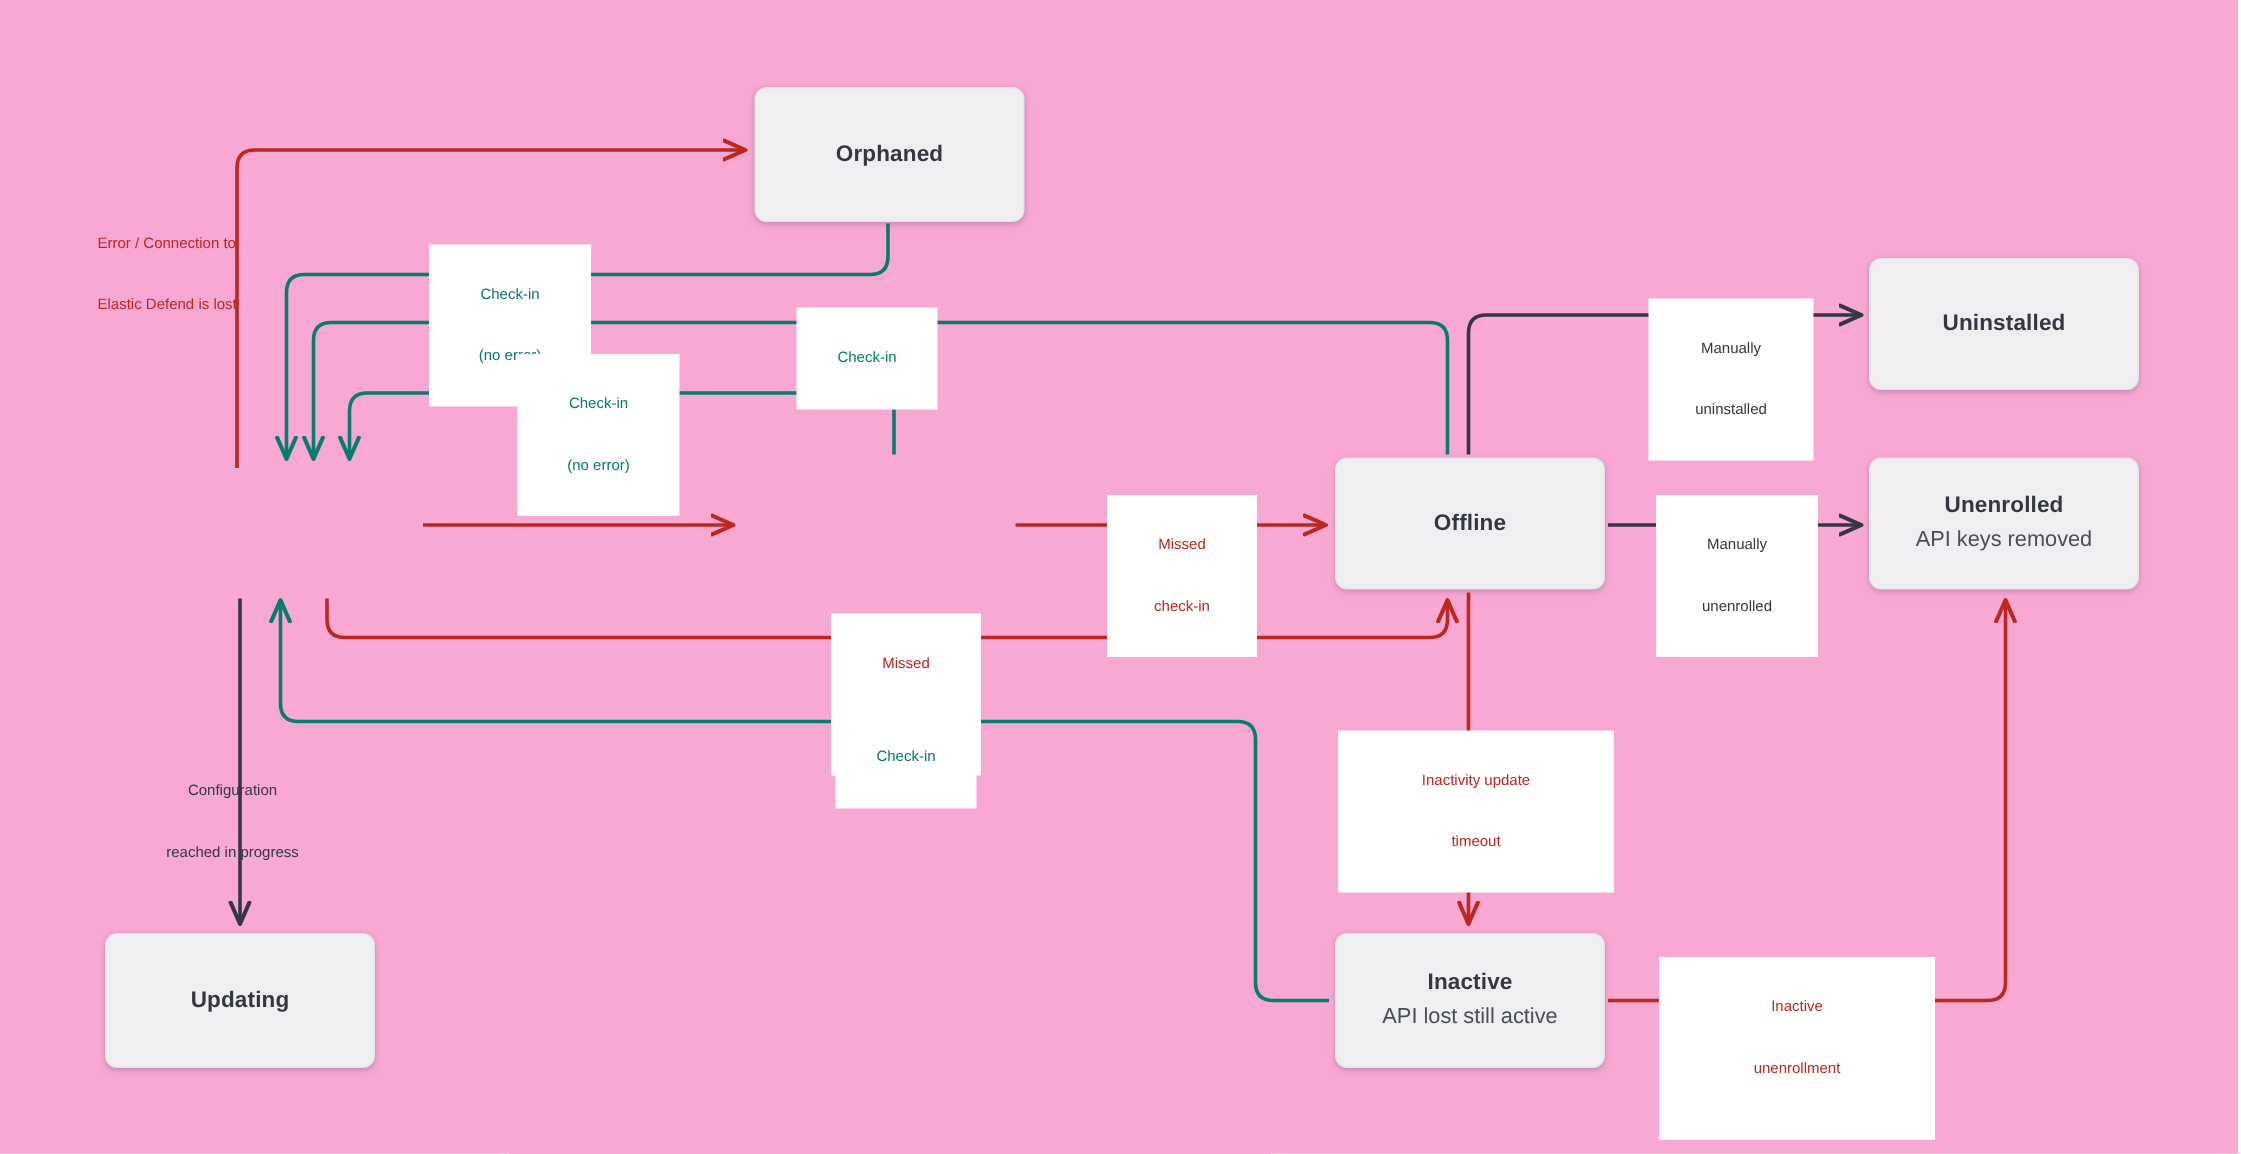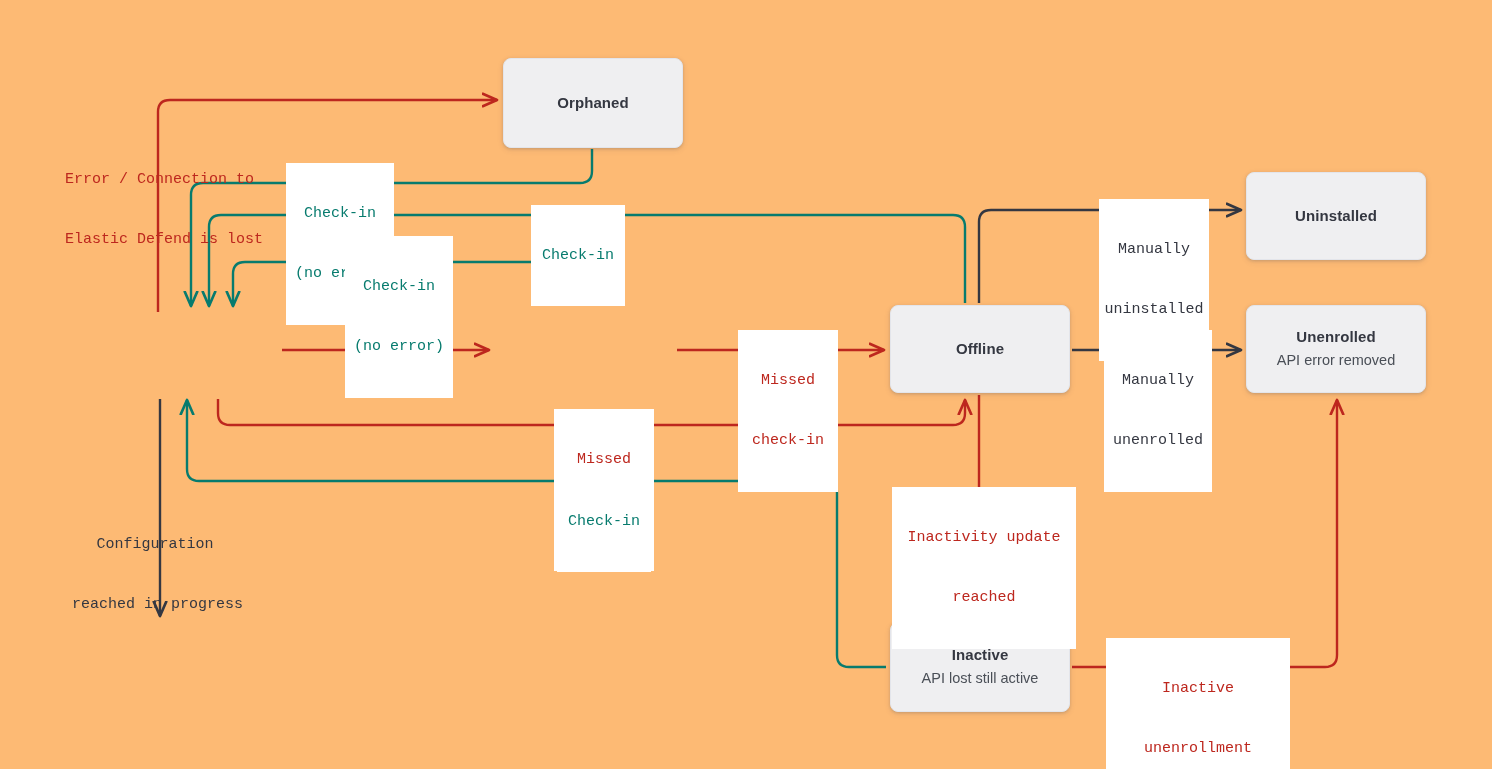--- a/index.html
+++ b/index.html
@@ -2,21 +2,21 @@
 <html><head>
 <meta charset="utf-8">
 <style>
   html,body{margin:0;padding:0;background:#ffffff;}
   body{
     width:1494px;height:769px;
     font-family:"Liberation Sans", sans-serif;
     color:#343741;
     overflow:hidden;
   }
-  #stage{position:relative;width:1492px;height:769px;background:#fdba74;}
+  #stage{position:relative;width:1492px;height:769px;background:#f9a8d4;}
   svg.layer{position:absolute;left:0;top:0;width:1494px;height:769px;}
 
   
   .node{
     position:absolute;
     background:#EFEFF1;
     border:1px solid #E3E5EB;
     border-radius:8px;
     box-shadow:0 1px 3px rgba(50,60,85,.18), 0 2px 6px rgba(50,60,85,.10);
     display:flex;
@@ -39,28 +39,27 @@
     font-weight:normal;
     color:#4a4f57;
     line-height:1.3;
     text-align:center;
     margin-top:5px;
   }
 
   
   .elabel{
     position:absolute;
-    font-size:15px;
+    font-size:10px;
     line-height:1.35;
     text-align:center;
     white-space:pre;
     z-index:4;
     background:#ffffff;
     padding:0 4px;
-    font-family:Liberation Mono, monospace;
   }
   .elabel.red{color:#BD271E;}
   .elabel.teal{color:#077B6E;}
   .elabel.dark{color:#343741;}
   .elabel.nobg{background:transparent;padding:0;}
 </style>
 </head>
 <body>
 
 <div id="stage">
@@ -118,23 +117,26 @@
   <div class="node" style="left:890px;top:305px;width:180px;height:88px;">
     <div class="title">Offline</div>
   </div>
 
   <div class="node" style="left:1246px;top:172px;width:180px;height:88px;">
     <div class="title">Uninstalled</div>
   </div>
 
   <div class="node" style="left:1246px;top:305px;width:180px;height:88px;">
     <div class="title">Unenrolled</div>
-    <div class="sub">API error removed</div>
-  </div>
-
+    <div class="sub">API keys removed</div>
+  </div>
+
+  <div class="node" style="left:70px;top:622px;width:180px;height:90px;">
+    <div class="title">Updating</div>
+  </div>
 
   <div class="node" style="left:890px;top:622px;width:180px;height:90px;">
     <div class="title">Inactive</div>
     <div class="sub">API lost still active</div>
   </div>
 
   <div class="elabel red nobg" style="left:65px;top:129px;text-align:left;">
     <div>Error / Connection to</div>
     <div>Elastic Defend is lost</div>
   </div>
@@ -178,21 +180,21 @@
     <div>unenrolled</div>
   </div>
 
   <div class="elabel dark nobg" style="left:72px;top:494px;width:166px;">
     <div>Configuration</div>
     <div>reached in progress</div>
   </div>
 
   <div class="elabel red" style="left:892px;top:487px;width:176px;">
     <div>Inactivity update</div>
-    <div>reached</div>
+    <div>timeout</div>
   </div>
 
   <div class="elabel red" style="left:1106px;top:638px;width:176px;">
     <div>Inactive</div>
     <div>unenrollment</div>
     
   </div>
 
 </div>
 

